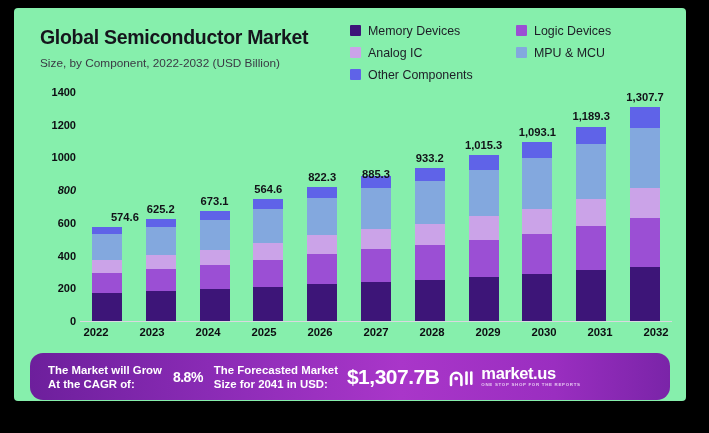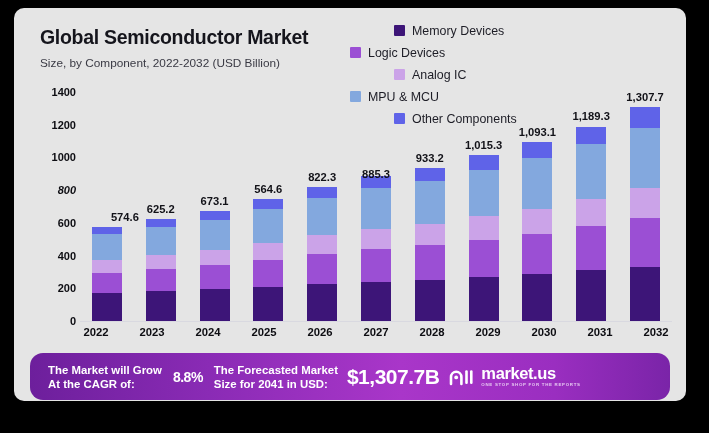--- a/index.html
+++ b/index.html
@@ -12,22 +12,22 @@
   #stage {
     position: relative;
     width: 709px; height: 433px;
     background: #000000;
   }
   
   #card {
     position: absolute;
     left: 14px; top: 8px;
     width: 672px; height: 393px;
-    background: #e5e5e5;
-    border-radius: 10px;
+    background: #86efac;
+    border-radius: 4px;
   }
   
   #header {
     position: absolute; left: 16px; top: 12px;
     width: 640px; height: 72px;
   }
   #title {
     position: absolute; left: 10px; top: 6px;
     font-size: 19.5px; font-weight: bold; color: #15151c;
     letter-spacing: -0.3px;
@@ -42,21 +42,21 @@
   #legend {
     position: absolute; left: 336px; top: 14px;
     width: 306px;
     display: flex; flex-wrap: wrap;
     column-gap: 0px; row-gap: 5px;
   }
   .lg-item {
     display: flex; align-items: center;
     height: 17px;
   }
-  .lg-item.col1 { width: 166px; margin-left: 44px; }
+  .lg-item.col1 { width: 166px; }
   .lg-item.col2 { width: 140px; }
   .lg-sw {
     width: 11px; height: 11px; border-radius: 1px;
     margin-right: 7px; flex: none;
   }
   .lg-tx {
     font-size: 12.4px; color: #1d1d26; white-space: nowrap;
   }
   
   #plot {
@@ -130,21 +130,21 @@
     font-size: 14px; font-weight: bold; color: #ffffff;
     letter-spacing: -0.5px;
   }
   #bn-fc-lbl { margin-left: 11px; }
   #bn-fc-val {
     margin-left: 9px;
     font-size: 21px; font-weight: bold; color: #ffffff;
     letter-spacing: -0.5px;
   }
   #logo {
-    display: flex; align-items: center; margin-left: 10px;
+    display: flex; align-items: flex-end; margin-left: 10px;
   }
   #logo-mark { margin-right: 6px; display: block; }
   #logo-text {
     font-size: 16.5px; font-weight: bold; color: #ffffff;
     letter-spacing: -0.4px; line-height: 16px;
   }
   #logo-tag {
     font-size: 4.4px; font-weight: bold; color: #e7c9f2;
     letter-spacing: 0.7px; line-height: 7px;
   }

